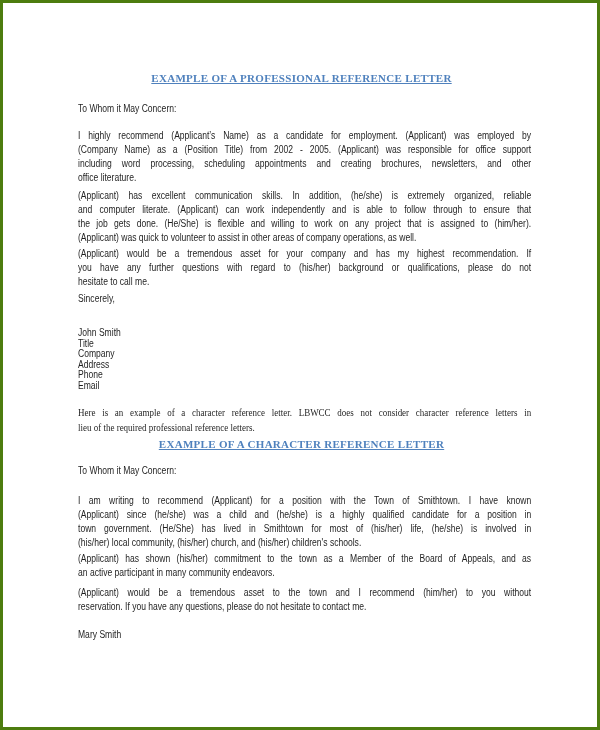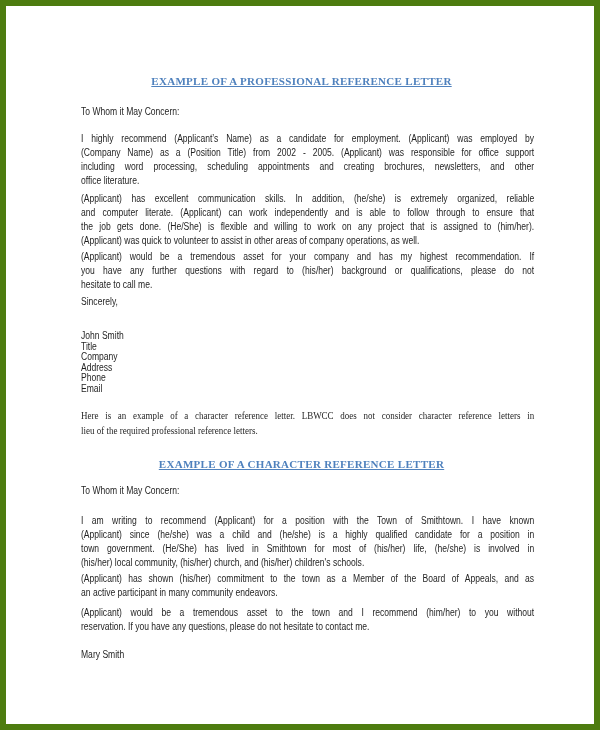--- a/index.html
+++ b/index.html
@@ -6,21 +6,21 @@
     margin: 0;
     padding: 0;
     background: #ffffff;
   }
   .doc {
     position: relative;
     width: 600px;
     height: 730px;
     box-sizing: border-box;
     background: #ffffff;
-    border: 6px solid #4d7c0f;
+    border: 3px solid #4d7c0f;
     padding: 68px 72px 0 75px;
     overflow: hidden;
     font-family: "Liberation Sans", "DejaVu Sans", sans-serif;
     color: #1f1f1f;
   }
   .heading {
     font-family: "Liberation Serif", "DejaVu Serif", serif;
     font-size: 11px;
     font-weight: bold;
     letter-spacing: 0.3px;
@@ -89,21 +89,21 @@
       <div class="ll">Address</div>
       <div class="ll">Phone</div>
       <div class="ll">Email</div>
     </div>
 
   <div class="scale note" style="margin-top:14px">
       <div class="jl">Here is an example of a character reference letter.  LBWCC does not consider character reference letters in</div>
       <div class="ll">lieu of the required professional reference letters.</div>
     </div>
 
-  <div class="heading" style="margin-top:19px">EXAMPLE OF A CHARACTER REFERENCE LETTER</div>
+  <div class="heading" style="margin-top:2px">EXAMPLE OF A CHARACTER REFERENCE LETTER</div>
 
   <div class="scale body-text" style="margin-top:12px">To Whom it May Concern:</div>
 
   <div class="scale body-text" style="margin-top:16px">
       <div class="jl">I am writing to recommend (Applicant) for a position with the Town of Smithtown. I have known</div>
       <div class="jl">(Applicant) since (he/she) was a child and (he/she) is a highly qualified candidate for a position in</div>
       <div class="jl">town government. (He/She) has lived in Smithtown for most of (his/her) life, (he/she) is involved in</div>
       <div class="ll">(his/her) local community, (his/her) church, and (his/her) children's schools.</div>
     </div>
 

